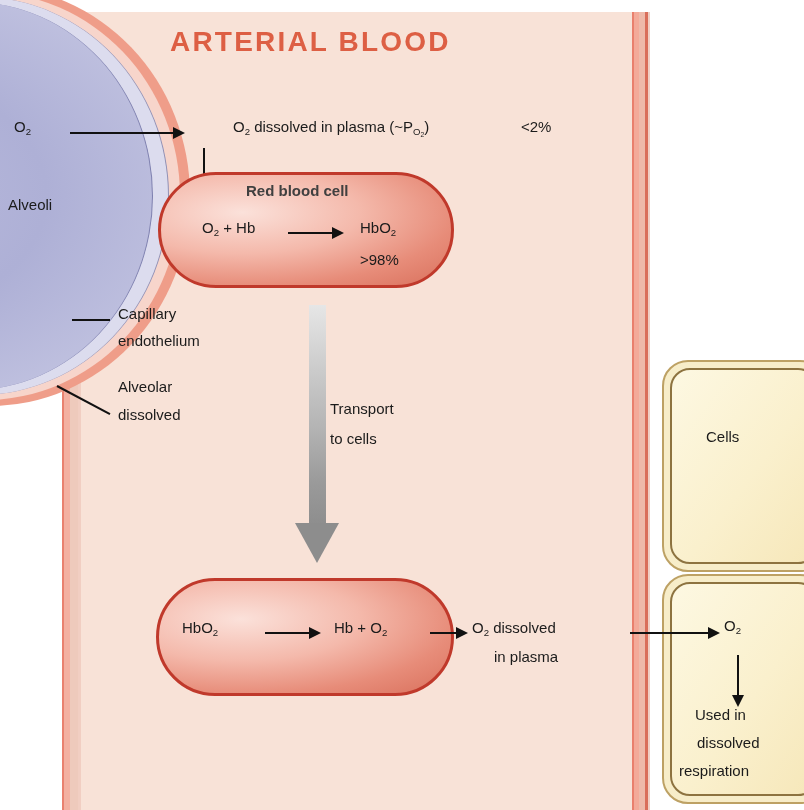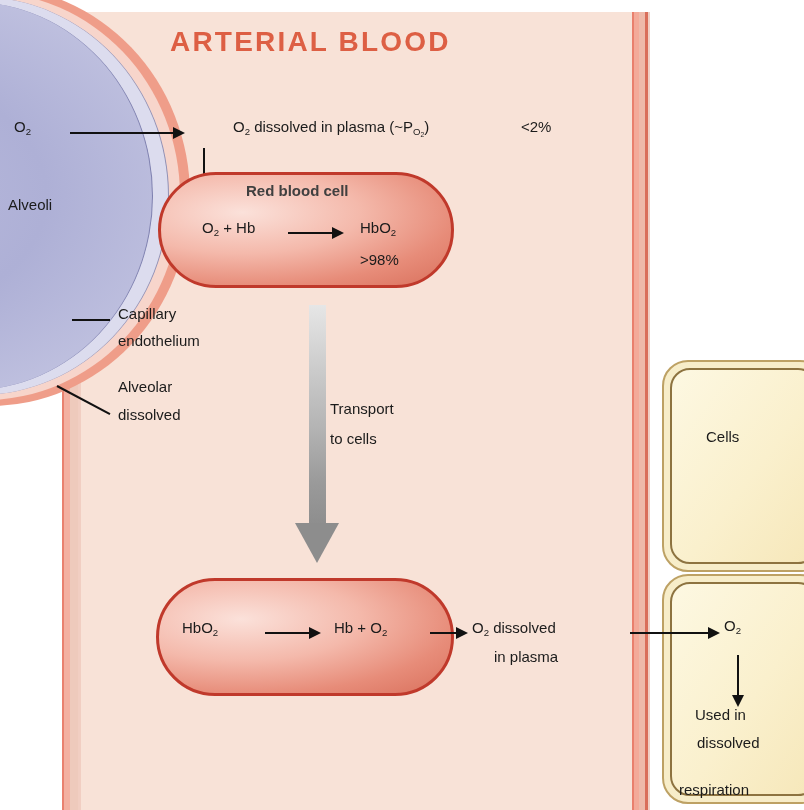--- a/index.html
+++ b/index.html
@@ -156,15 +156,15 @@
 
   <div class="cellbox" style="left:662px;top:574px;width:160px;height:226px;">
     <div class="inner"></div>
   </div>
   <div class="txt" style="left:724px;top:617px;z-index:6;">
     <span>O</span><sub>2</sub>
   </div>
   <div class="v-arrow" style="left:737px;top:655px;height:42px;z-index:6;"></div>
   <div class="txt" style="left:695px;top:706px;z-index:6;">Used in</div>
   <div class="txt" style="left:697px;top:734px;z-index:6;">dissolved</div>
-  <div class="txt" style="left:679px;top:762px;z-index:6;margin-top:19px;">respiration</div>
+  <div class="txt" style="left:679px;top:762px;z-index:6;">respiration</div>
 
 </div>
 
 </body></html>

